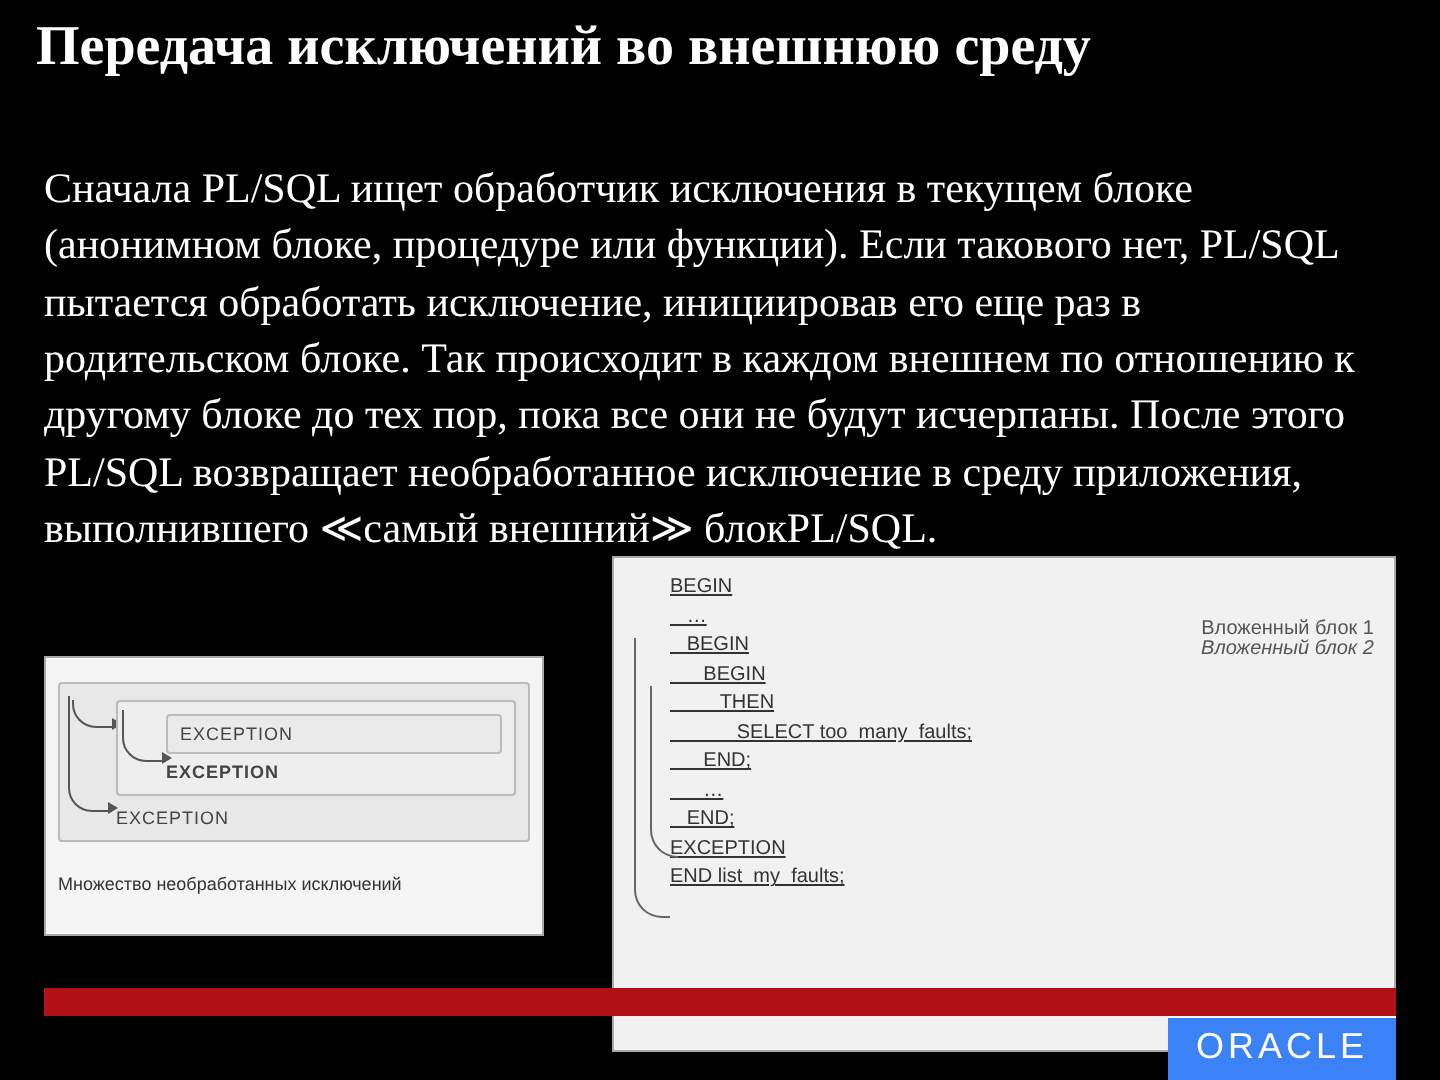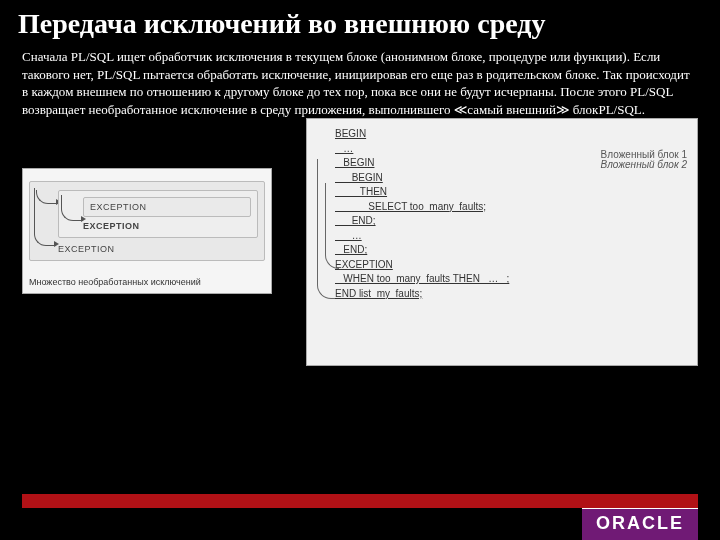--- a/index.html
+++ b/index.html
@@ -11,23 +11,24 @@
     font-family: "Times New Roman", Times, serif;
     position: relative;
     overflow: hidden;
   }
   .title {
     font-size: 28px;
     font-weight: bold;
     padding: 8px 18px 6px 18px;
   }
   .body-text {
-    font-size: 13px;
+    font-size: 21px;
     line-height: 1.35;
     padding: 2px 22px 0 22px;
+    margin-top: 32px;
   }
   .diagrams {
     position: relative;
     width: 100%;
     height: 280px;
   }
   .diag-left {
     position: absolute;
     left: 22px;
     top: 50px;
@@ -69,21 +70,21 @@
   .arrow-head {
     position: absolute;
     width: 0; height: 0;
     border-top: 3px solid transparent;
     border-bottom: 3px solid transparent;
     border-left: 5px solid #555;
   }
   .diag-left-caption {
     font-size: 9px;
     color: #333;
-    padding: 4px 6px 6px 6px;
+    padding: 4px 6px 20px 6px;
     background:#f5f5f5;
   }
   .diag-right {
     position: absolute;
     right: 22px;
     top: 0px;
     width: 392px;
     height: 248px;
     background: #f1f1f1;
     border: 1px solid #aaa;
@@ -116,24 +117,24 @@
     height: 14px;
     background: #b11116;
     margin: 0 22px 0 22px;
   }
   .footer-logo-wrap {
     display: flex;
     justify-content: flex-end;
     padding-right: 22px;
   }
   .oracle-logo {
-    background: #701a75;
+    background: #3b82f6;
     color: #fff;
     font-family: Arial, Helvetica, sans-serif;
-    font-weight: bold;
+    font-weight: normal;
     letter-spacing: 2px;
     font-size: 18px;
     padding: 4px 14px 6px 14px;
     border-top: 1px solid #fff;
   }
 </style>
 </head>
 <body>
 
 <div class="title">Передача исключений во внешнюю среду</div>
@@ -174,21 +175,20 @@
     <div class="code-line">   …</div>
     <div class="code-line">   BEGIN</div>
     <div class="code-line"></div>
     <div class="code-line">      BEGIN</div>
     <div class="code-line">         THEN</div>
     <div class="code-line">            SELECT too_many_faults;</div>
     <div class="code-line">      END;</div>
     <div class="code-line">      …</div>
     <div class="code-line">   END;</div>
     <div class="code-line">EXCEPTION</div>
-    <div class="code-line">   WHEN too_many_faults THEN   …   ;</div>
     <div class="code-line">END list_my_faults;</div>
   </div>
 </div>
 
 <div class="footer">
   <div class="footer-redbar"></div>
   <div class="footer-logo-wrap">
     <div class="oracle-logo">ORACLE</div>
   </div>
 </div>

